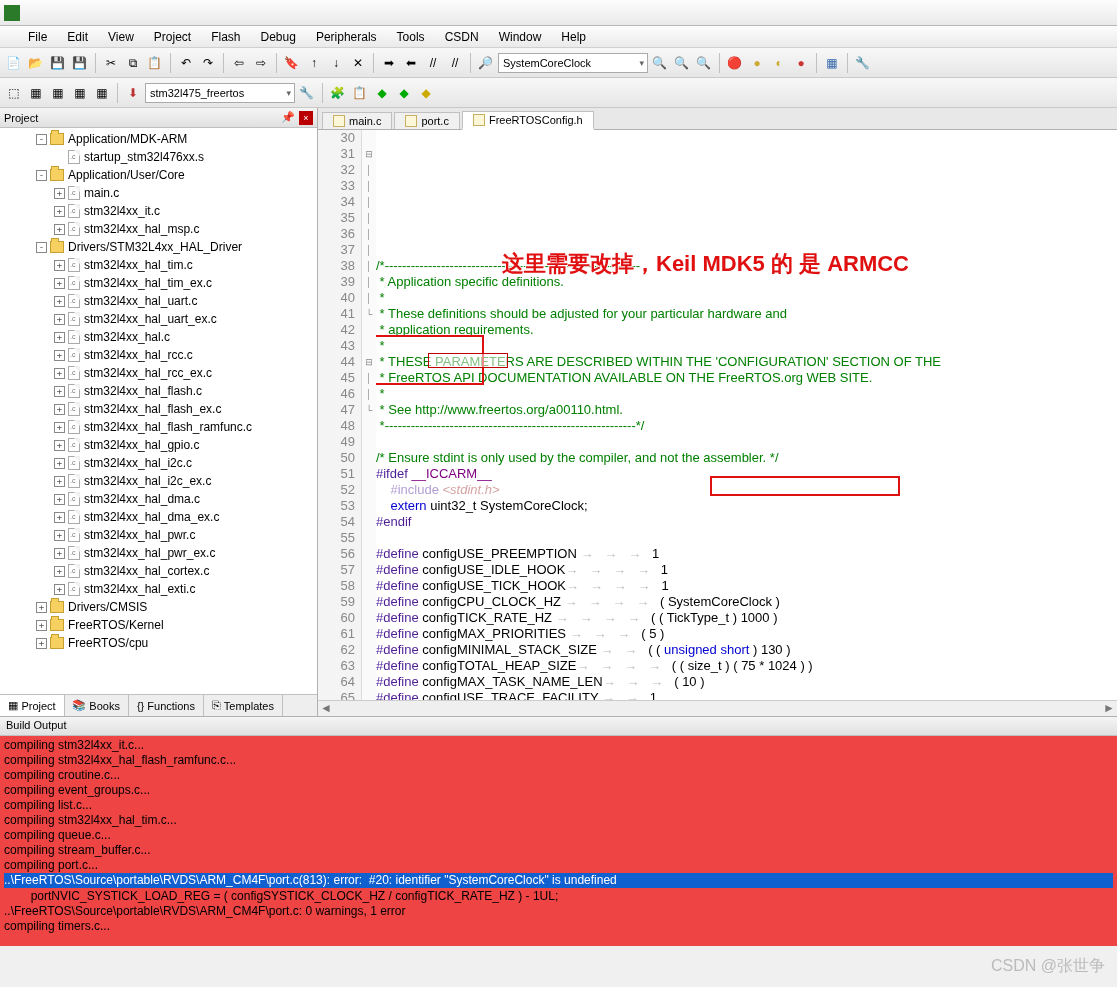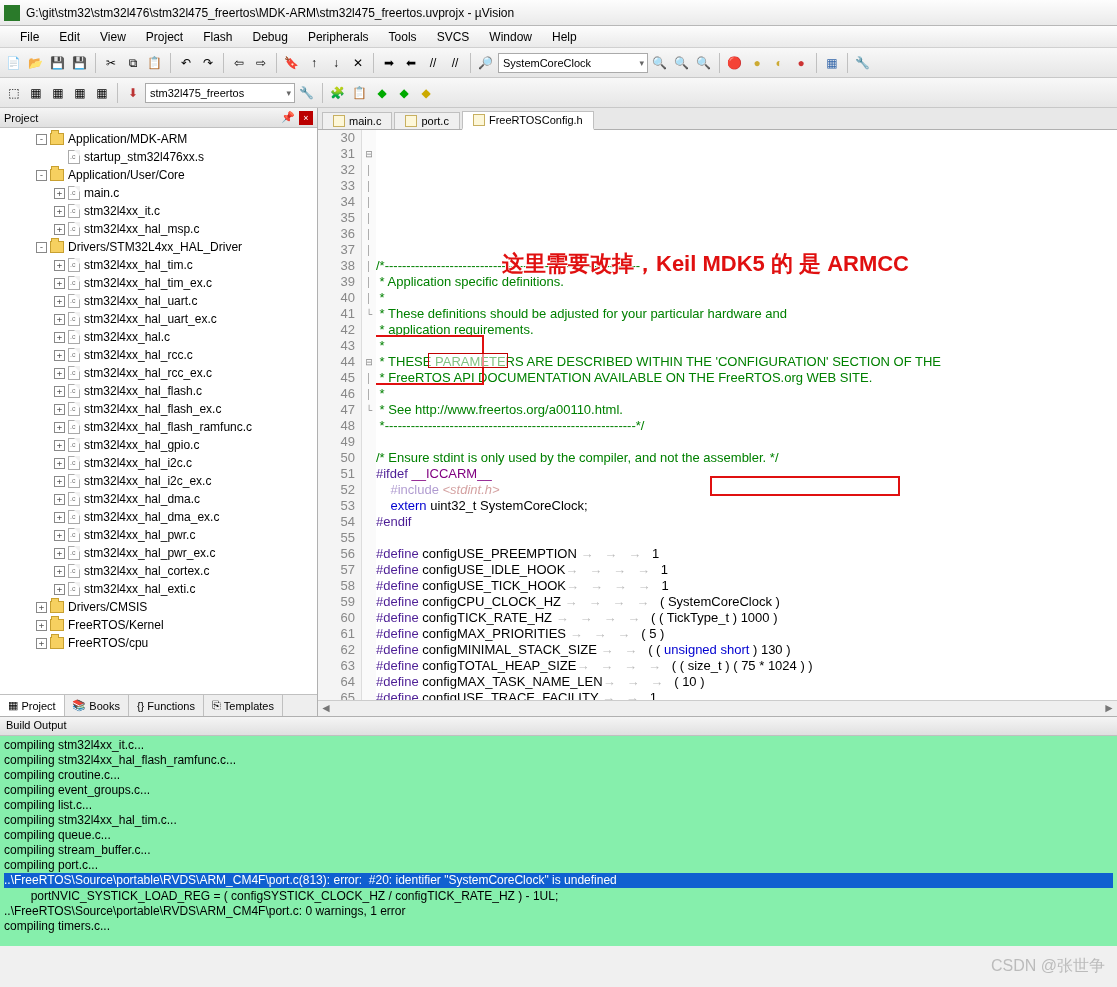--- a/index.html
+++ b/index.html
@@ -1,19 +1,19 @@
 <!DOCTYPE html>
 <html><head>
 <meta charset="utf-8">
 <style>
 * { margin: 0; padding: 0; box-sizing: border-box; font-family: "Segoe UI", Tahoma, sans-serif; }
 body { width: 1117px; height: 987px; background: #f0f0f0; font-size: 12px; overflow: hidden; color: #000; }
 .titlebar { height: 26px; background: linear-gradient(#fdfdfd,#eaeaea); border-bottom: 1px solid #b8b8b8; display: flex; align-items: center; padding: 0 4px; gap: 6px; }
 .app-icon { width: 16px; height: 16px; background: #2a7a2a; display: inline-block; }
-.menubar { height: 22px; background: linear-gradient(#fdfdfd,#eaeaea); display: flex; align-items: center; padding: 0 10px; border-bottom: 1px solid #d0d0d0; }
+.menubar { height: 22px; background: linear-gradient(#fdfdfd,#eaeaea); display: flex; align-items: center; padding: 0 18px; border-bottom: 1px solid #d0d0d0; }
 .menubar span { padding: 3px 10px; cursor: default; }
 .toolbar { height: 30px; background: linear-gradient(#f8f8f8,#e6e6e6); border-bottom: 1px solid #c8c8c8; display: flex; align-items: center; padding: 0 4px; gap: 2px; }
 .tb-btn { width: 20px; height: 20px; border: 1px solid transparent; display: inline-flex; align-items: center; justify-content: center; cursor: pointer; }
 .tb-sep { width: 1px; height: 20px; background: #c0c0c0; margin: 0 3px; }
 .content { display: flex; height: 608px; }
 .proj-panel { width: 318px; background: #fff; border-right: 1px solid #b0b0b0; display: flex; flex-direction: column; }
 .panel-head { height: 20px; background: linear-gradient(#f5f5f5,#e0e0e0); border-bottom: 1px solid #c0c0c0; display: flex; align-items: center; justify-content: space-between; padding: 0 4px; font-size: 11px; }
 .panel-close { width: 14px; height: 14px; background: #b00; color: #fff; font-size: 9px; display: inline-flex; align-items: center; justify-content: center; cursor: pointer; }
 .tree { flex: 1; overflow: auto; padding: 2px 0; background: #fff; }
 .tree-row { display: flex; align-items: center; height: 18px; padding-left: 4px; white-space: nowrap; cursor: default; }
@@ -42,47 +42,46 @@
 .code div { height: 16px; }
 .c-cmt { color: #008000; }
 .c-kw { color: #0000d0; }
 .c-def { color: #800080; }
 .c-pp { color: #4c1d95; }
 .c-str { color: #a03030; font-style: italic;}
 .anno { position: absolute; font-family: "SimHei","Microsoft YaHei",sans-serif; font-size: 22px; font-weight: bold; color: #e01010; text-shadow: 1px 0 #fff, -1px 0 #fff, 0 1px #fff, 0 -1px #fff; pointer-events:none; }
 .hl-box { position: absolute; border: 2px solid #e01010; pointer-events:none; }
 .inner-box { position: absolute; border: 1px solid #c00000; background: rgba(255,255,255,0.5); pointer-events:none;}
 .build-head { height: 20px; background: linear-gradient(#f5f5f5,#e0e0e0); border-top: 1px solid #b0b0b0; border-bottom: 1px solid #c0c0c0; padding: 2px 6px; font-size: 11px; }
-.build-out { height: 210px; background: #86efac; font-family: Consolas, "Courier New", monospace; font-size: 12px; overflow: auto; padding: 2px 4px; line-height: 15px; white-space: pre; }
+.build-out { height: 210px; background: #ef4444; font-family: Consolas, "Courier New", monospace; font-size: 12px; overflow: auto; padding: 2px 4px; line-height: 15px; white-space: pre; }
 .build-out .err { background: #1060d0; color: #fff; display: inline-block; width: 100%; }
 .watermark { position: fixed; right: 12px; bottom: 10px; color: #bbb; font-size: 16px; }
 .sel-combo { border:1px solid #aaa; background:#fff; padding:1px 18px 1px 4px; font-size:11px; position:relative; min-width:150px; height:20px; display:inline-flex; align-items:center;}
 .sel-combo::after{content:"▾"; position:absolute; right:3px; color:#666; font-size:9px;}
 .edit-area-strip{height:16px;background:#efefef;border-top:1px solid #ccc; display:flex;}
 .edit-area-strip .arrow{width:16px;text-align:center;color:#777;cursor:pointer;}
 .pin-icon{color:#666;font-size:11px;margin-right:4px;}
 </style>
 </head>
 <body>
 
 <div class="titlebar">
   <span class="app-icon"></span>
-  <span>G:\git\stm32\stm32l476\stm32l475_freertos\MDK-ARM\stm32l475_freertos.uvprojx - µVision</span>
 </div>
 
 <div class="menubar" id="menubar">
     <span>File</span>
     <span>Edit</span>
     <span>View</span>
     <span>Project</span>
     <span>Flash</span>
     <span>Debug</span>
     <span>Peripherals</span>
     <span>Tools</span>
-    <span>SVCS</span>
+    <span>CSDN</span>
     <span>Window</span>
     <span>Help</span>
   </div>
 
 <div class="toolbar">
   <span class="tb-btn">📄</span>
   <span class="tb-btn">📂</span>
   <span class="tb-btn">💾</span>
   <span class="tb-btn">💾</span>
   <span class="tb-sep"></span>

